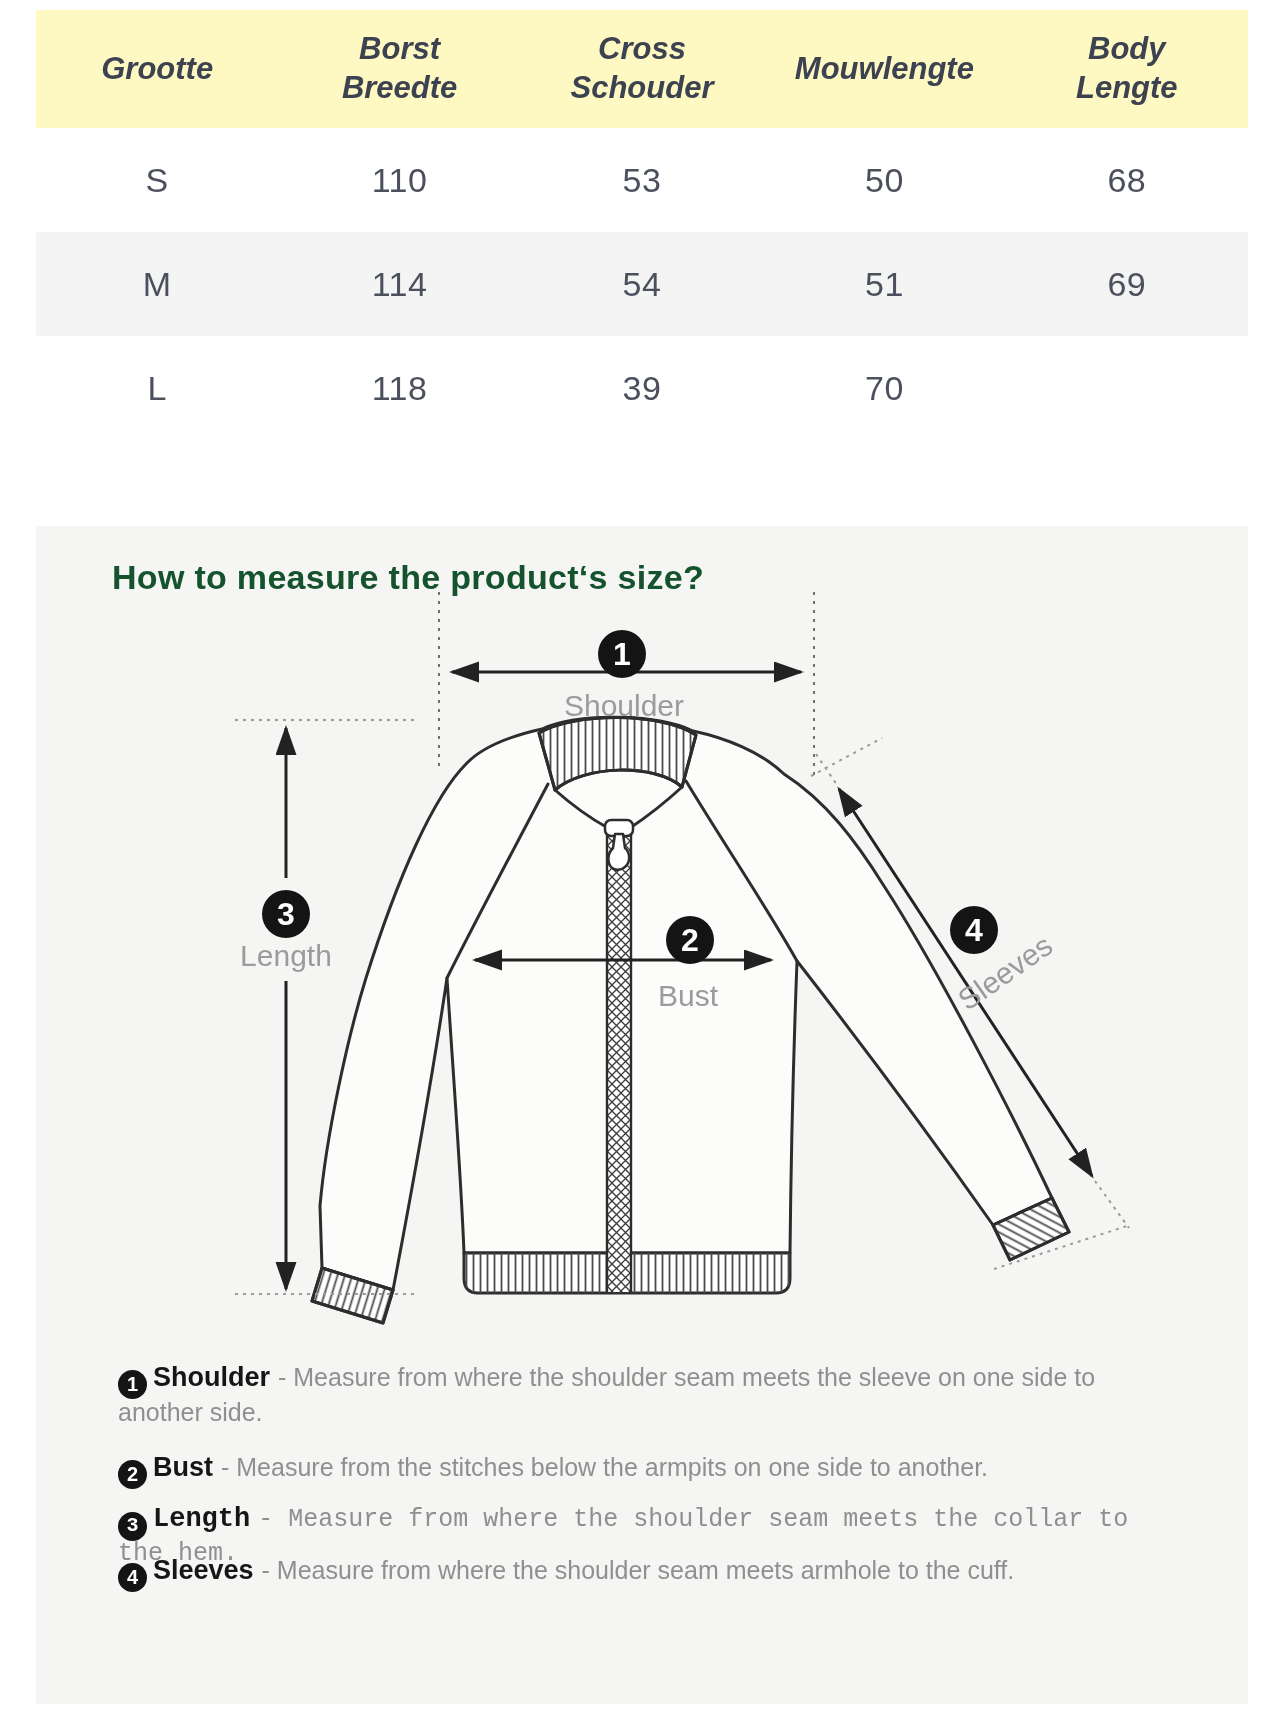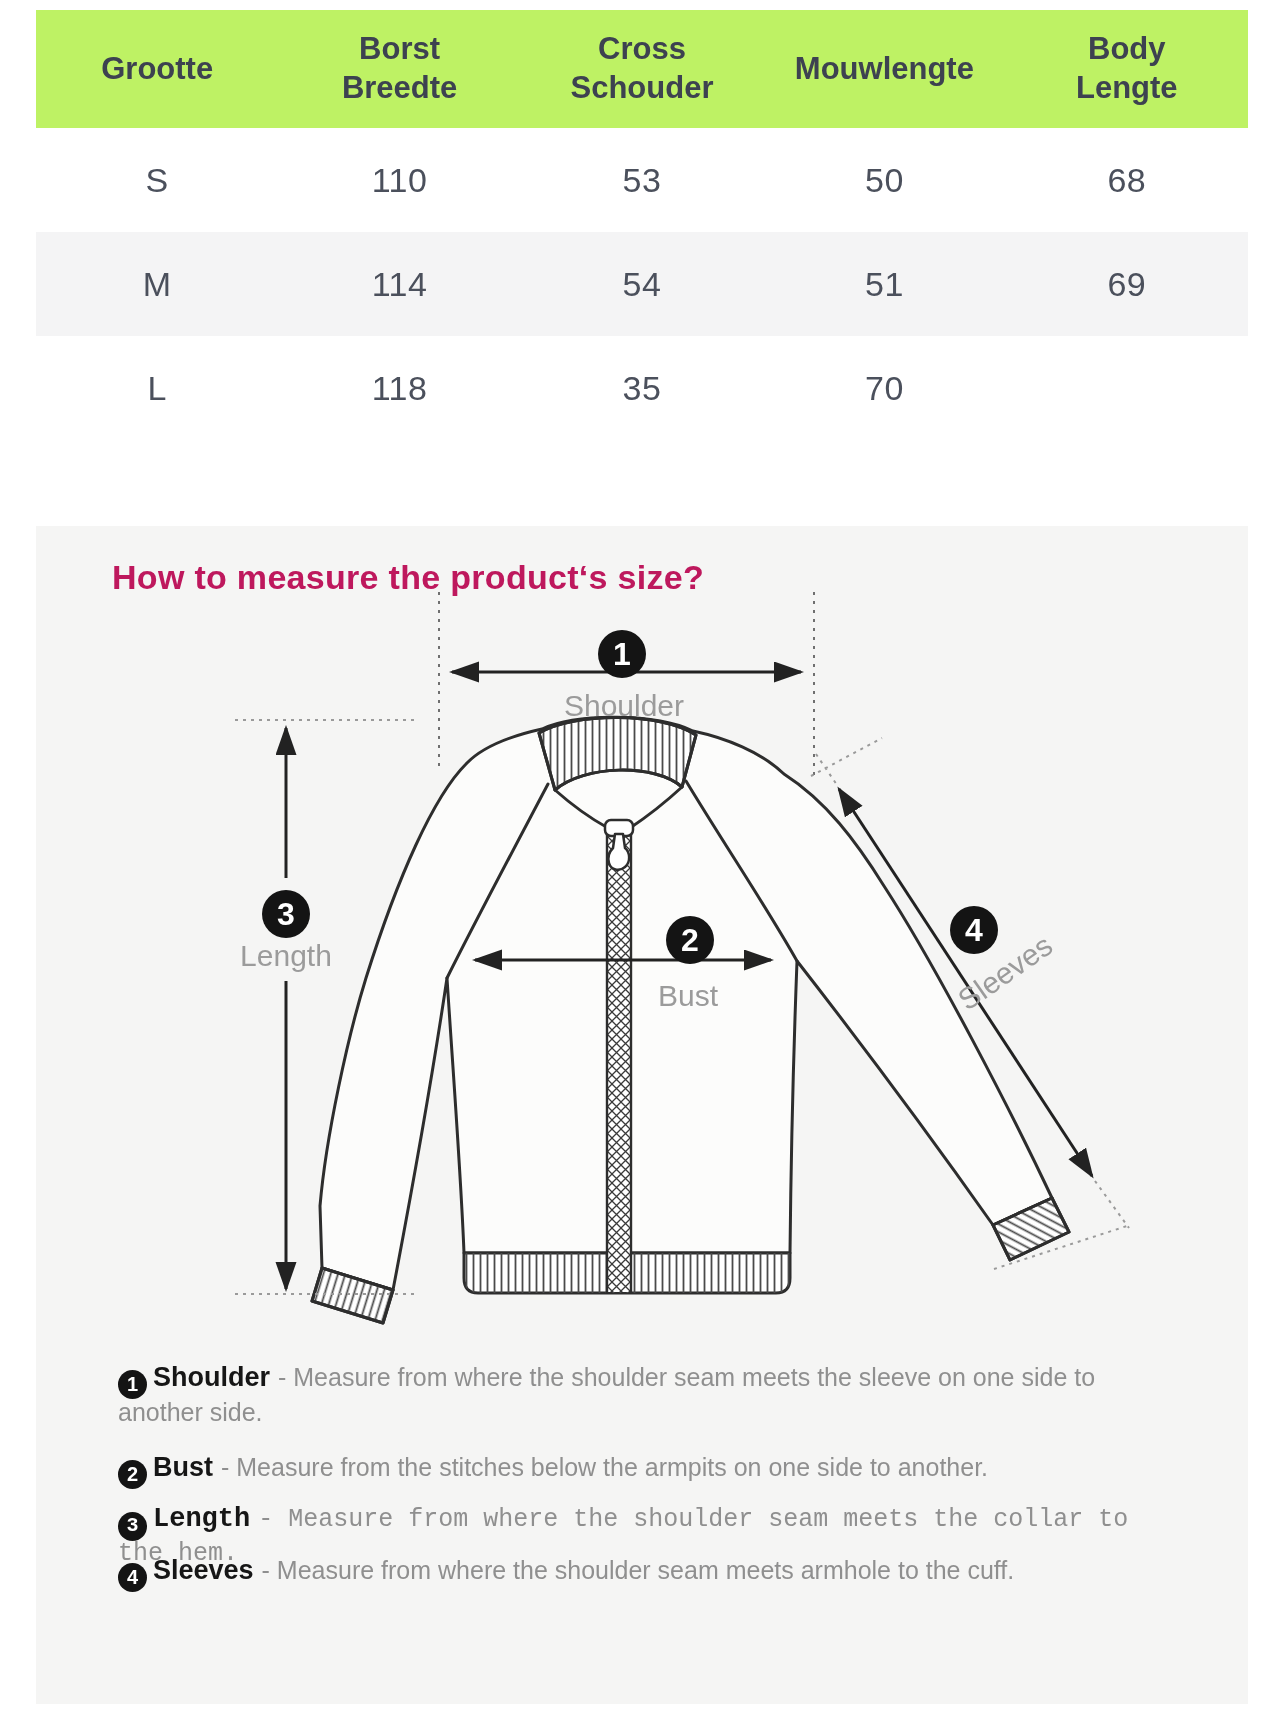--- a/index.html
+++ b/index.html
@@ -2,30 +2,30 @@
 <html><head>
 <meta charset="utf-8">
 <style>
   html,body{margin:0;padding:0;background:#ffffff;}
   body{width:1284px;height:1720px;position:relative;font-family:"Liberation Sans","DejaVu Sans",sans-serif;}
   .page{position:absolute;inset:0;background:#ffffff;overflow:hidden;}
 
   
   .size-table{position:absolute;left:36px;top:10px;width:1212px;}
   .trow{display:grid;grid-template-columns:repeat(5,1fr);}
-  .trow.header{background:#bef264;height:118px;}
+  .trow.header{background:#fef9c3;height:118px;font-style:italic;}
   .trow.data{height:104px;}
   .trow.alt{background:#f4f4f5;}
   .tcell{display:flex;align-items:center;justify-content:center;text-align:center;}
   .trow.header .tcell{font-weight:700;font-size:31px;line-height:1.25;color:#3d4250;white-space:pre-line;}
   .trow.data .tcell{font-size:34px;color:#4b505c;letter-spacing:.5px;}
 
   
   .panel{position:absolute;left:36px;top:526px;width:1212px;height:1178px;background:#f5f5f4;}
-  .panel-title{position:absolute;left:76px;top:32px;font-size:34px;font-weight:700;color:#be185d;letter-spacing:.3px;}
+  .panel-title{position:absolute;left:76px;top:32px;font-size:34px;font-weight:700;color:#14532d;letter-spacing:.3px;}
   .diagram-svg{position:absolute;left:0;top:0;}
 
   
   .legend{position:absolute;left:82px;top:0;width:100%;height:100%;pointer-events:none;}
   .legend-row{position:absolute;width:1030px;font-size:25px;color:#8f8f8f;line-height:26px;}
   .legend-row .num{display:inline-flex;align-items:center;justify-content:center;width:29px;height:29px;border-radius:50%;
     background:#141414;color:#fff;font-size:20px;font-weight:700;margin-right:6px;vertical-align:-5px;}
   .legend-row .lbl{font-weight:700;color:#161616;font-size:27px;margin-right:8px;}
   .lr1{top:838px;} .lr2{top:928px;} .lr3{top:980px;font-family:Liberation Mono, monospace;} .lr4{top:1031px;}
 </style>
@@ -55,21 +55,21 @@
     <div class="trow data alt">
       <div class="tcell">M</div>
       <div class="tcell">114</div>
       <div class="tcell">54</div>
       <div class="tcell">51</div>
       <div class="tcell">69</div>
     </div>
     <div class="trow data">
       <div class="tcell">L</div>
       <div class="tcell">118</div>
-      <div class="tcell">35</div>
+      <div class="tcell">39</div>
       <div class="tcell">70</div>
     </div>
   </div>
 
   <div class="panel">
     <div class="panel-title">How to measure the product‘s size?</div>
 
     <svg class="diagram-svg" width="1212" height="1178" viewBox="0 0 1212 1178">
       <defs>
         <marker id="ah" markerWidth="11" markerHeight="8" refX="9" refY="3.5" orient="auto-start-reverse" markerUnits="strokeWidth">

